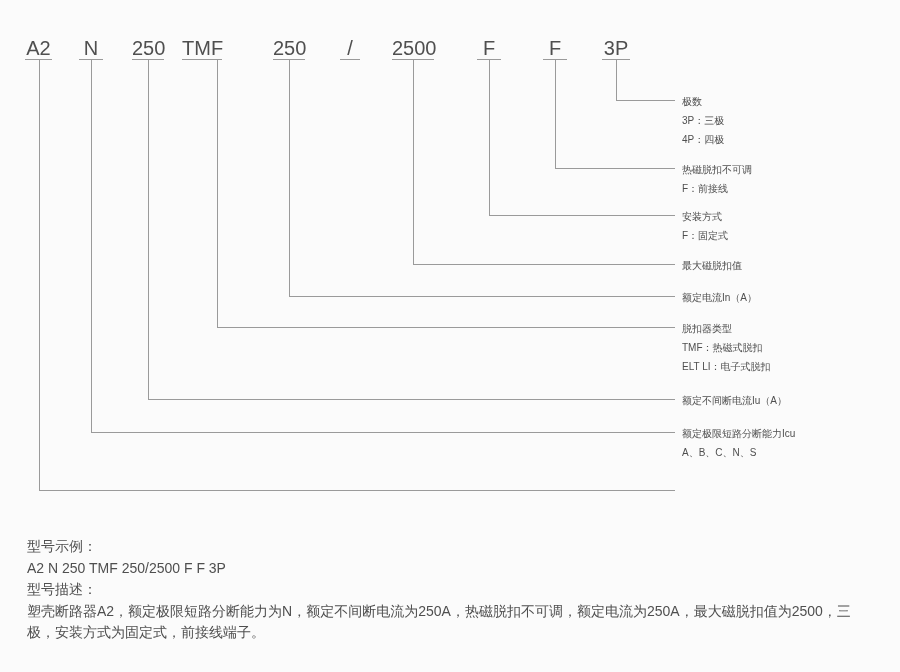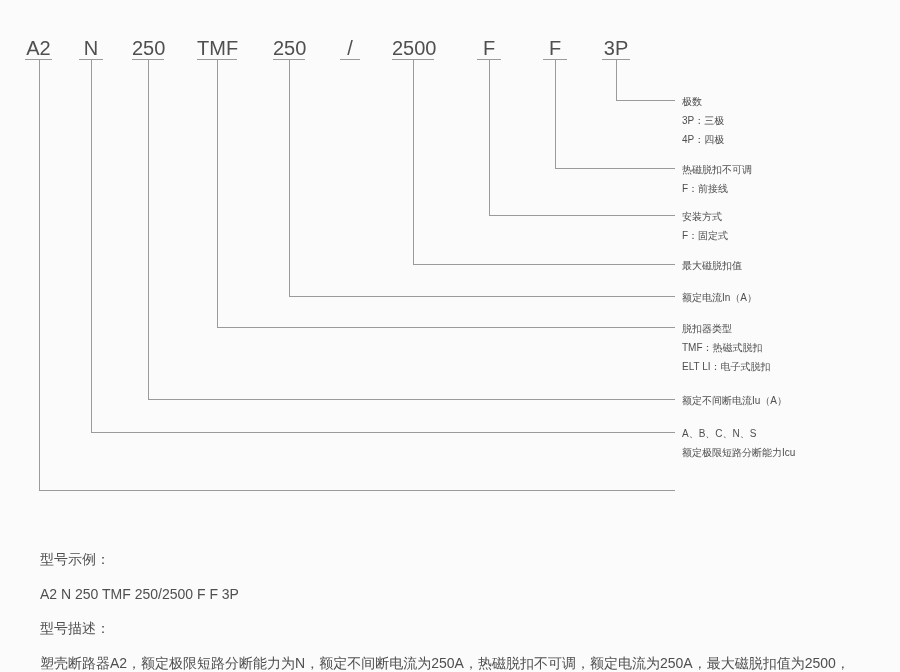--- a/index.html
+++ b/index.html
@@ -36,21 +36,21 @@
   }
 
   .footer {
     position: absolute;
     left: 27px;
     top: 536px;
     width: 846px;
     font-size: 14px;
     line-height: 21.5px;
   }
-  .footer div { margin: 13px; }
+  .footer div { margin: 0; }
 </style>
 </head>
 <body>
 
 <div class="stage">
 
   <svg class="connectors" width="900" height="530" aria-hidden="true">
     <polyline points="39,60 39,490 675,490"></polyline>
     <polyline points="91,60 91,432 675,432"></polyline>
     <polyline points="148,60 148,399 675,399"></polyline>
@@ -58,21 +58,21 @@
     <polyline points="289,60 289,296 675,296"></polyline>
     <polyline points="413,60 413,264 675,264"></polyline>
     <polyline points="489,60 489,215 675,215"></polyline>
     <polyline points="555,60 555,168 675,168"></polyline>
     <polyline points="616,60 616,100 675,100"></polyline>
   </svg>
 
   <span class="seg" style="left:25px;width:27px">A2</span>
   <span class="seg" style="left:79px;width:24px">N</span>
   <span class="seg" style="left:132px;width:32px">250</span>
-  <span class="seg" style="left:197px;width:40px">TMF</span>
+  <span class="seg" style="left:182px;width:40px">TMF</span>
   <span class="seg" style="left:273px;width:32px">250</span>
   <span class="seg" style="left:340px;width:20px">/</span>
   <span class="seg" style="left:392px;width:42px">2500</span>
   <span class="seg" style="left:477px;width:24px">F</span>
   <span class="seg" style="left:543px;width:24px">F</span>
   <span class="seg" style="left:602px;width:28px">3P</span>
 
   <div class="legend" style="top:92px">
     <div>极数</div>
     <div>3P：三极</div>
@@ -101,22 +101,22 @@
     <div>脱扣器类型</div>
     <div>TMF：热磁式脱扣</div>
     <div>ELT LI：电子式脱扣</div>
   </div>
 
   <div class="legend" style="top:391px">
     <div>额定不间断电流Iu（A）</div>
   </div>
 
   <div class="legend" style="top:424px">
+    <div>额定极限短路分断能力Icu</div>
     <div>A、B、C、N、S</div>
-    <div>额定极限短路分断能力Icu</div>
   </div>
 
 
   <div class="footer">
     <div>型号示例：</div>
     <div>A2 N 250 TMF 250/2500 F F 3P</div>
     <div>型号描述：</div>
     <div>塑壳断路器A2，额定极限短路分断能力为N，额定不间断电流为250A，热磁脱扣不可调，额定电流为250A，最大磁脱扣值为2500，三极，安装方式为固定式，前接线端子。</div>
   </div>
 

